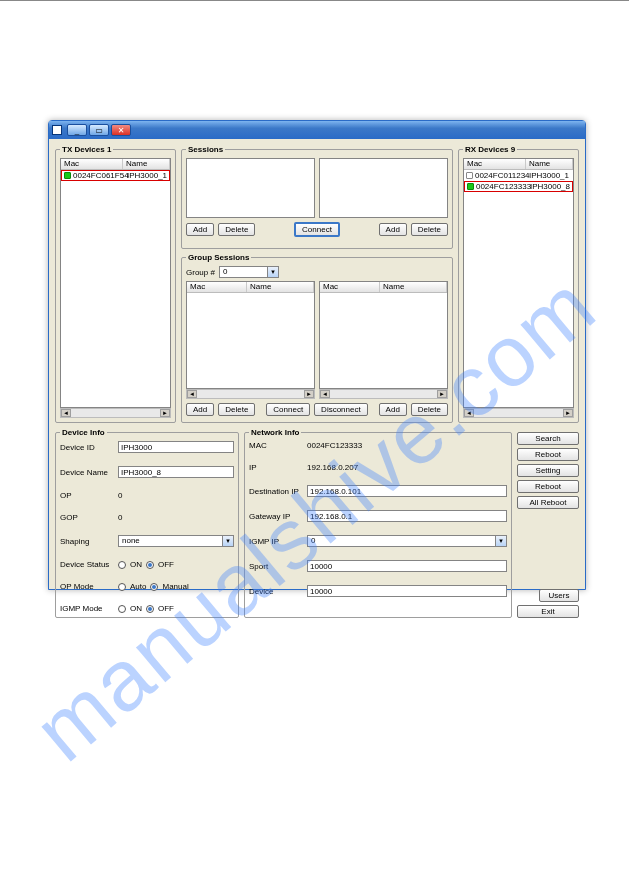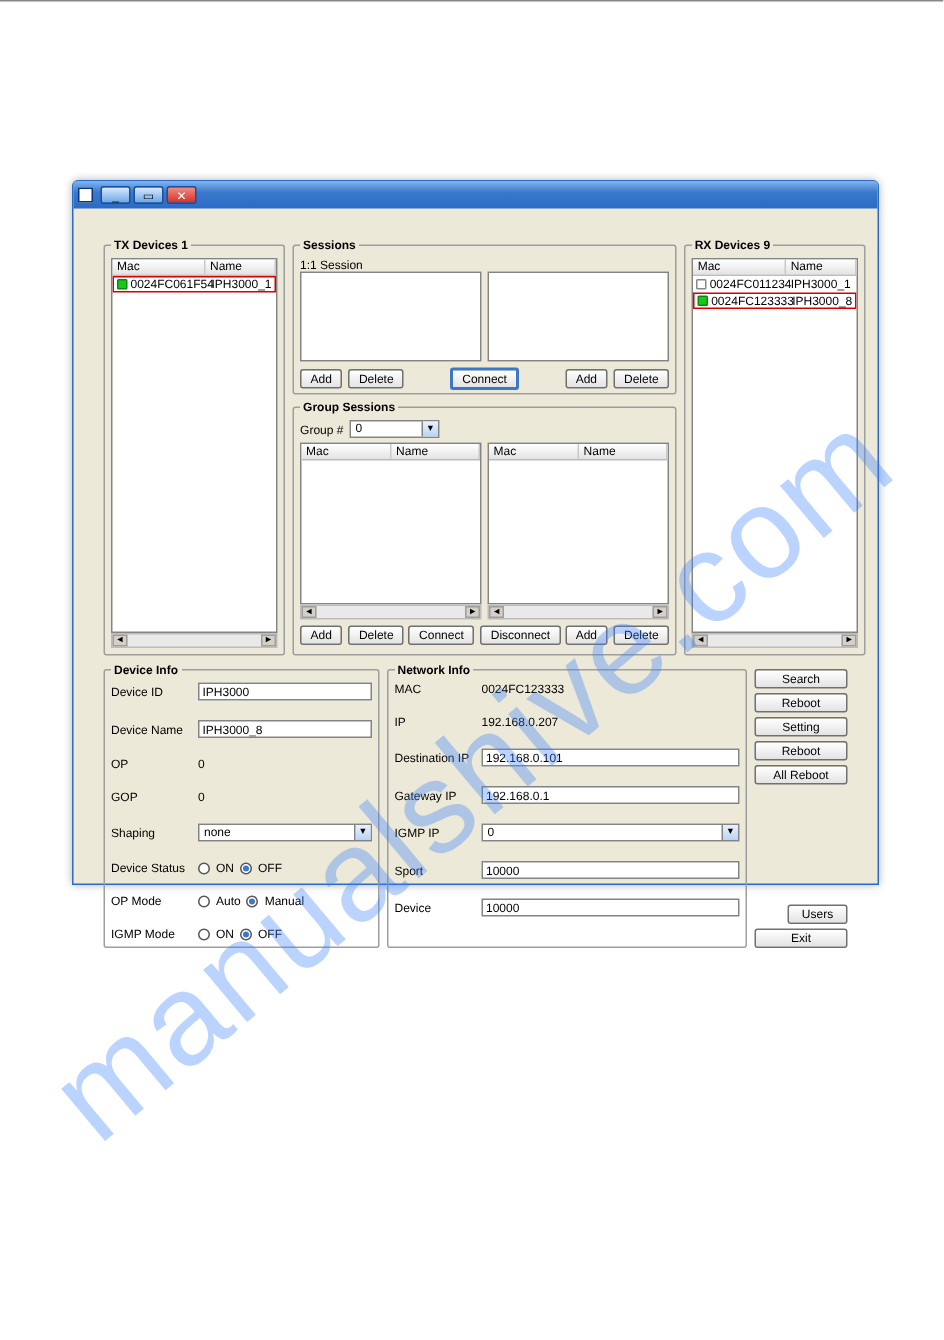--- a/index.html
+++ b/index.html
@@ -7,21 +7,21 @@
   .page-frame { position: absolute; top: 0; left: 0; width: 629px; height: 893px; border-top: 1px solid #888; }
   .watermark { position: absolute; top: 0; left: 0; width: 629px; height: 893px; pointer-events: none; z-index: 100; overflow: hidden; }
   .watermark-txt { position: absolute; left: 50%; top: 58%; transform: translate(-50%,-50%) rotate(-40deg); font-size: 86px; color: rgba(60,130,255,0.35); white-space: nowrap; letter-spacing: 2px; }
   .window { position: absolute; left: 48px; top: 120px; width: 538px; height: 470px; border: 1px solid #2a6bc7; border-radius: 4px 4px 0 0; background: #ece9d8; box-shadow: 0 0 6px rgba(0,0,0,0.3); font-size: 8px; color: #000; }
   .titlebar { height: 18px; background: linear-gradient(to bottom,#7db4f0,#3b78c8 40%,#2a6bc7); display: flex; align-items: center; padding: 0 3px; color: #fff; }
   .titlebar .appicon { width: 10px; height: 10px; background: #fff; border: 1px solid #06357a; margin-right: 3px; display:flex; align-items:center; justify-content:center; }
   .titlebar .title { flex: 1; font-size: 8px; }
   .titlebar .wbtn { width: 20px; height: 12px; margin-left: 2px; border: 1px solid #1a4f9e; border-radius: 2px; display: flex; align-items: center; justify-content: center; font-size: 8px; cursor: pointer; }
   .wbtn.min,.wbtn.max { background: linear-gradient(to bottom,#d6eaff,#6fa7e6); color: #000; }
   .wbtn.close { background: linear-gradient(to bottom,#f28b82,#d93025); color: #fff; }
-  .client { position: relative; padding: 20px; }
+  .client { position: relative; padding: 6px; }
   fieldset { border: 1px solid #9e9e9e; border-radius: 2px; margin: 0; padding: 4px; font-size: 8px; }
   legend { font-size: 8px; padding: 0 2px; font-weight: bold; }
   label.lab { font-size: 8px; }
   .listbox { background: #fff; border: 1px solid #848484; font-size: 8px; overflow: hidden; }
   .list-head { display: flex; background: linear-gradient(to bottom,#fff,#e3e3e3); border-bottom: 1px solid #bcbcbc; height: 11px; }
   .list-head span { padding: 0 3px; border-right: 1px solid #c9c9c9; }
   .list-row { display: flex; align-items: center; height: 11px; padding: 0 2px; }
   .dot { width: 7px; height: 7px; border-radius: 1px; margin-right: 2px; }
   .dot.green { background: #18c818; border:1px solid #0a8a0a; }
   .dot.gray { width:7px; height:7px; border:1px solid #888; background:#fff; margin-right:2px; }
@@ -77,21 +77,20 @@
         </div>
         <div class="scroll-h">
             <div class="sbtn">◄</div>
             <div class="sbtn">►</div>
           </div>
       </fieldset>
 
       <div style="flex:1; display:flex; flex-direction:column; gap:4px;">
         <fieldset style="height:104px;">
           <legend>Sessions</legend>
-          <div style="font-size:8px;">1:1 Session</div>
           <div style="display:flex; gap:4px;">
             <div class="listbox" style="flex:1; height:60px;"></div>
             <div class="listbox" style="flex:1; height:60px;"></div>
           </div>
           <div style="display:flex; justify-content:space-between; margin-top:4px;">
             <div class="row">
               <button class="btn">Add</button>
               <button class="btn">Delete</button>
             </div>
             <button class="btn accent">Connect</button>

